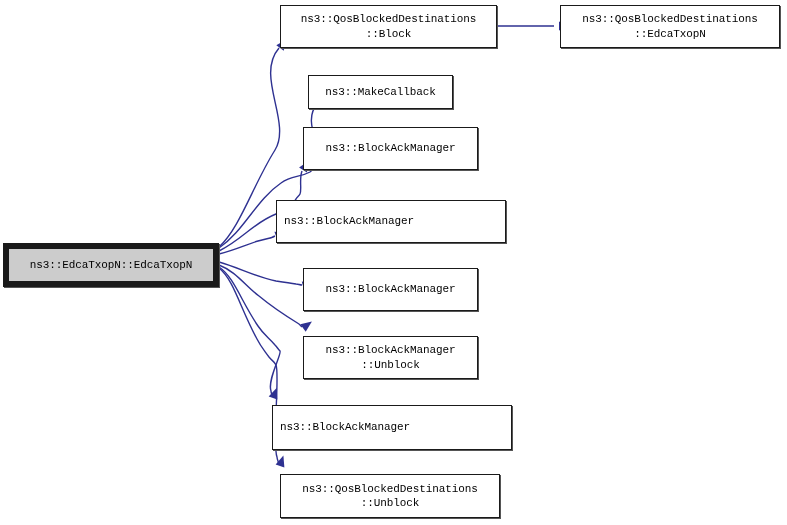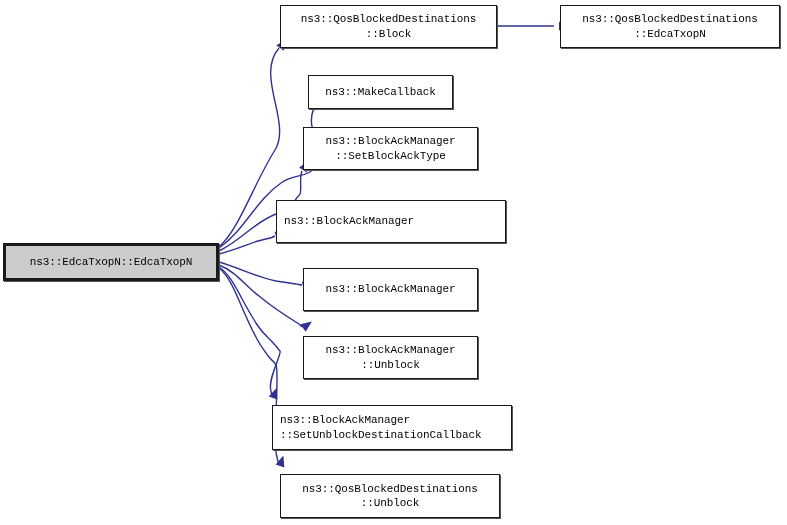--- a/index.html
+++ b/index.html
@@ -36,21 +36,21 @@
     font-size: 11px;
     color: #000000;
     white-space: pre-line;
     letter-spacing: -0.1px;
     padding: 16px 6px;
     z-index: 2;
     font-family: Liberation Mono, monospace;
   }
   .node.root {
     background: #cccccc;
-    border: 3px solid #0369a1;
+    border: 6px solid #0369a1;
     box-shadow: 1px 1px 0 0 #555555;
   }
   .node.shadowed {
     box-shadow: 1px 1px 0 0 #555555;
   }
   .node.left-align {
     text-align: left;
     justify-content: flex-start;
     padding-left: 7px;
   }
@@ -91,36 +91,36 @@
 
   <div class="node shadowed" id="node-isblocked" style="left: 560px; top: 5px; width: 220px; height: 43px; background: rgb(255, 255, 255); border-color: rgb(26, 26, 26);">
     <span><span>ns3::QosBlockedDestinations</span><br><span>::EdcaTxopN</span></span>
   </div>
 
   <div class="node shadowed" id="node-makecallback" style="left: 308px; top: 75px; width: 145px; height: 28px; background: rgb(255, 255, 255); border-color: rgb(26, 26, 26);">
     <span>ns3::MakeCallback</span>
   </div>
 
   <div class="node shadowed" id="node-setblockacktype" style="left: 303px; top: 127px; width: 175px; height: 43px; background: rgb(255, 255, 255); border-color: rgb(26, 26, 26);">
-    <span><span>ns3::BlockAckManager</span><br><span>::SetBlockAckType</span></span>
+    <span><span>ns3::BlockAckManager</span><br></span>
   </div>
 
   <div class="node shadowed left-align" id="node-setblockdestinationcallback" style="left: 276px; top: 200px; width: 230px; height: 43px; background: rgb(255, 255, 255); border-color: rgb(26, 26, 26);">
     <span><span>ns3::BlockAckManager</span><br></span>
   </div>
 
   <div class="node shadowed" id="node-setmaxpacketdelay" style="left: 303px; top: 268px; width: 175px; height: 43px; background: rgb(255, 255, 255); border-color: rgb(26, 26, 26);">
     <span><span>ns3::BlockAckManager</span><br></span>
   </div>
 
   <div class="node shadowed" id="node-setqueue" style="left: 303px; top: 336px; width: 175px; height: 43px; background: rgb(255, 255, 255); border-color: rgb(26, 26, 26);">
     <span><span>ns3::BlockAckManager</span><br><span>::Unblock</span></span>
   </div>
 
   <div class="node shadowed left-align" id="node-setunblockdestinationcallback" style="left: 272px; top: 405px; width: 240px; height: 45px; background: rgb(255, 255, 255); border-color: rgb(26, 26, 26);">
-    <span><span>ns3::BlockAckManager</span><br><span>::SetUnblockDestinationCallback</span></span>
+    <span><span>ns3::BlockAckManager</span><br></span>
   </div>
 
   <div class="node shadowed" id="node-unblock" style="left: 280px; top: 474px; width: 220px; height: 44px; background: rgb(255, 255, 255); border-color: rgb(26, 26, 26);">
     <span><span>ns3::QosBlockedDestinations</span><br><span>::Unblock</span></span>
   </div>
 
 </div>
 
 </body></html>

